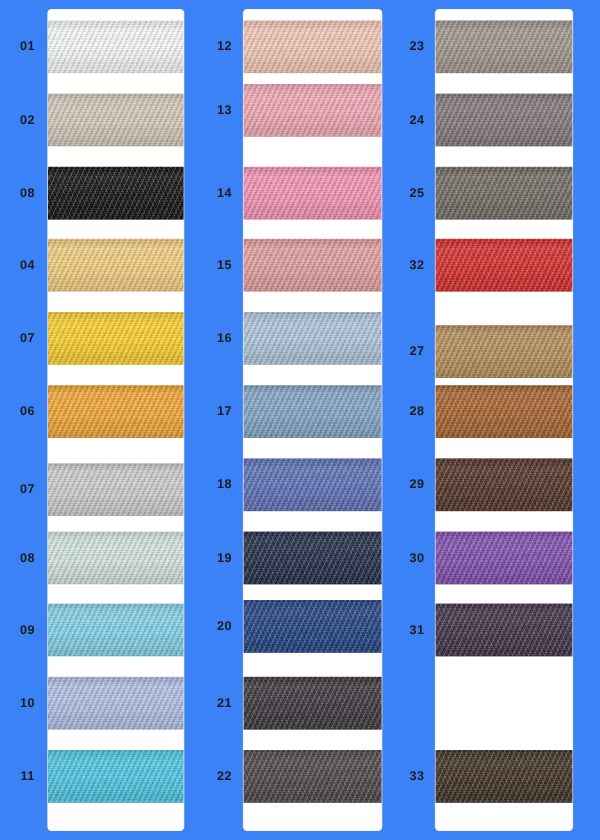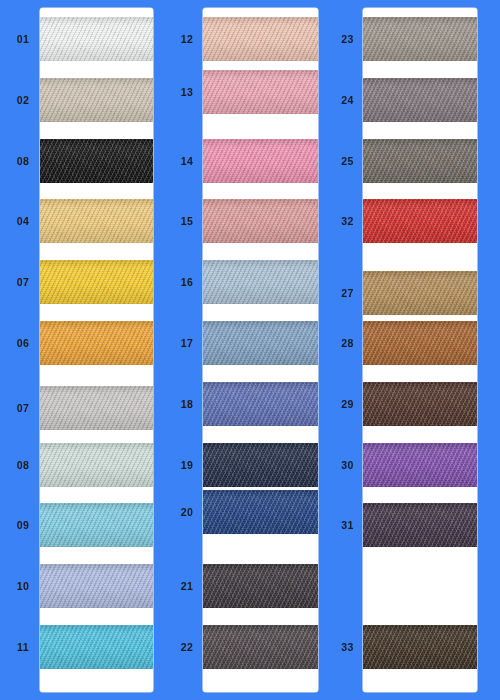--- a/index.html
+++ b/index.html
@@ -260,21 +260,21 @@
           <div class="shade"></div>
         </div>
       </div>
       <div class="row" style="top: 434.6px;">
         <div class="row-label">19</div>
         <div class="swatch" title="19" style="background: rgb(32, 43, 69);">
           <div class="weave"></div>
           <div class="shade"></div>
         </div>
       </div>
-      <div class="row" style="top: 482px;">
+      <div class="row" style="top: 492px;">
         <div class="row-label">20</div>
         <div class="swatch" title="20" style="background: rgb(31, 64, 126);">
           <div class="weave"></div>
           <div class="shade"></div>
         </div>
       </div>
       <div class="row" style="top: 556.2px;">
         <div class="row-label">21</div>
         <div class="swatch" title="21" style="background: rgb(57, 52, 57);">
           <div class="weave"></div>

